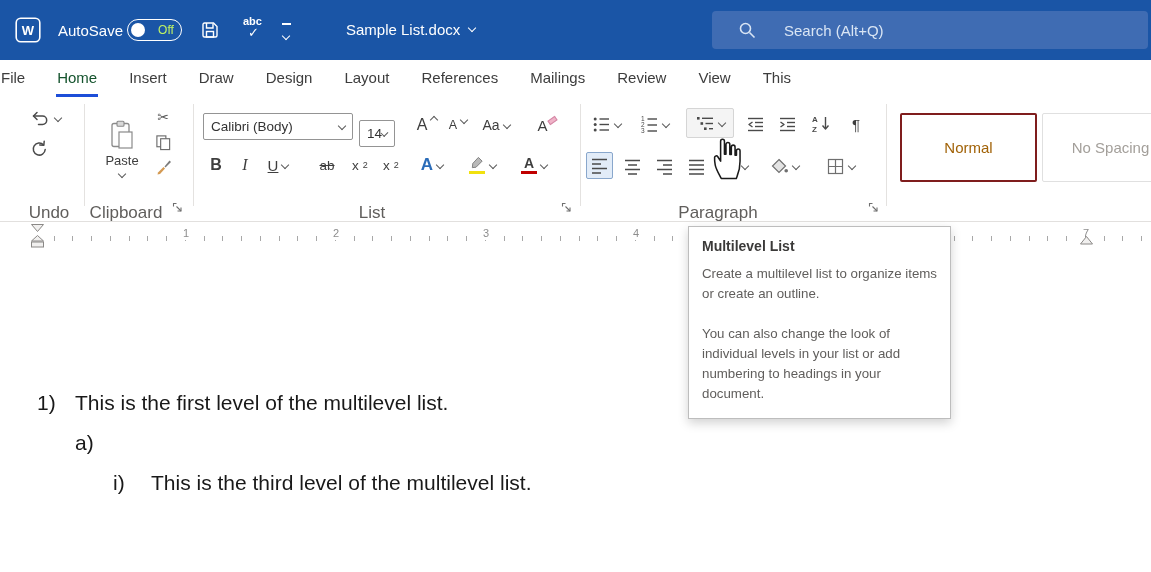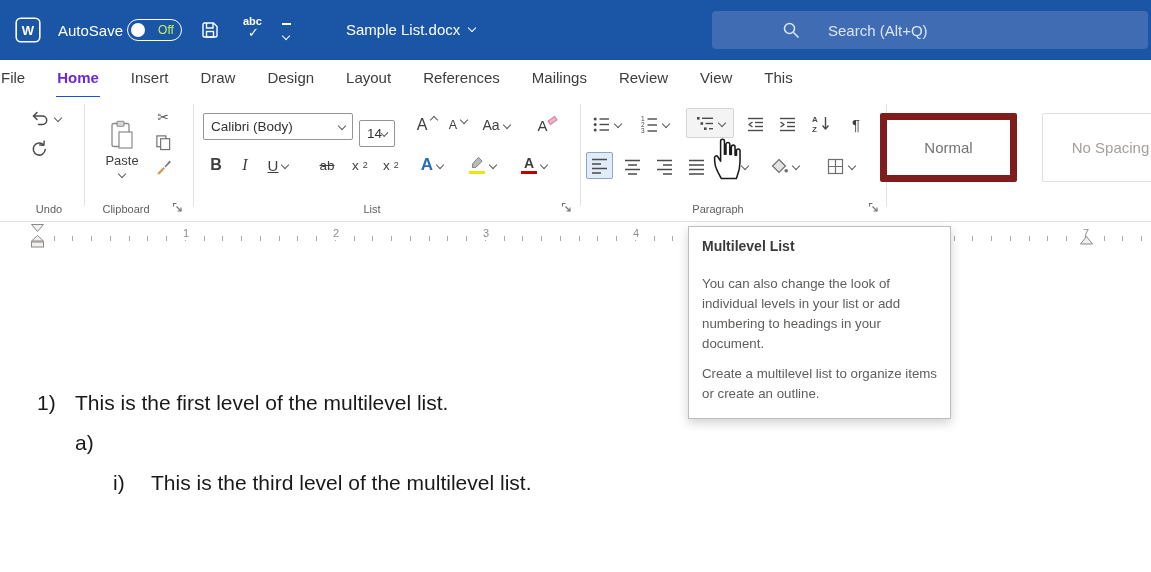--- a/index.html
+++ b/index.html
@@ -6,33 +6,33 @@
   body { font-family:"Liberation Sans", sans-serif; background:#888; }
   .app { position:relative; width:1151px; height:572px; background:#fff; overflow:hidden; }
   .abs { position:absolute; }
 
   
   .titlebar { left:0; top:0; width:1151px; height:60px; background:#1a55a6; }
   .tb-text { color:#fff; font-size:15px; }
   .toggle { width:55px; height:22px; border:1.4px solid #fff; border-radius:12px; position:relative; cursor:default; }
   .knob { position:absolute; left:2.5px; top:2.5px; width:14px; height:14px; border-radius:50%; background:#fff; }
   .toggle-state { position:absolute; left:24px; top:3px; width:28px; text-align:center; color:#bef264; font-size:12px; }
-  .search-box { background:#3f6cb3; border-radius:4px; display:flex; align-items:center; padding-left:26px; gap:28px;justify-content:flex-end; }
+  .search-box { background:#3f6cb3; border-radius:4px; display:flex; align-items:center; padding-left:26px; gap:28px; }
   .search-input { background:transparent; border:none; outline:none; color:#eaf1fa; font-size:15px; width:320px; font-family:inherit; }
   .search-input::placeholder { color:#d9e5f4; opacity:1; }
 
   
   .tabsrow { left:0; top:60px; width:1151px; height:37px; background:#fff; display:flex; gap:30px; }
   .tab { font-size:15px; color:#3d3d3d; padding:9px 1px 6px; cursor:pointer; border-bottom:3px solid transparent; }
-  .tab.active { color:#6d28d9; font-weight:700; border-bottom:1px solid #1d4ed8; }
+  .tab.active { color:#14532d; font-weight:400; border-bottom:3px solid #1d4ed8; }
 
   
   .ribbon { left:0; top:97px; width:1151px; height:125px; background:#fff; border-bottom:1px solid #e2e0de; }
   .sep { width:1px; background:#e4e2e0; top:7px; height:102px; }
-  .glbl { font-size:11px; color:#605e5c; text-align:center; }
+  .glbl { font-size:17px; color:#605e5c; text-align:center; }
   .ibtn { position:absolute; display:flex; align-items:center; justify-content:center; gap:4px; cursor:pointer; }
   .chv { display:inline-block; width:6px; height:6px; border-right:1.4px solid #5a5a5a; border-bottom:1.4px solid #5a5a5a; transform:rotate(45deg); }
   .chv.w { border-color:#fff; }
   .chv.up { transform:rotate(-135deg); }
   .glyph { color:#3e3e3e; }
   .combo { position:absolute; display:flex; align-items:center; justify-content:space-between; border:1px solid #949494; border-radius:2px; background:#fff; height:27px; font-size:13.5px; color:#333; padding:0 7px; cursor:pointer; }
   .selbox { background:#e2ecf8; border:1px solid #89a7cc; border-radius:2px; }
   .hovbox { background:#f4f4f4; border:1px solid #d5d5d5; border-radius:2px; }
   .colorbar { width:16px; height:3.5px; margin-top:1px; }
   .stylebox { position:absolute; background:#fff; display:flex; align-items:center; justify-content:center; font-size:15px; cursor:pointer; border-radius:2px; }
@@ -358,21 +358,21 @@
       </svg>
       <span class="chv"></span>
     </div>
     <div class="abs glbl" style="left:676px;top:106px;width:84px">Paragraph</div>
     <svg class="abs" style="left:868px;top:105px" width="11" height="11" viewBox="0 0 11 11" stroke="#6f6f6f" fill="none" stroke-width="1.1">
       <path d="M1.5 4.5 V1.5 H4.5"></path>
         <path d="M4.5 4.5 L9 9"></path>
         <path d="M9 5.5 V9 H5.5"></path>
     </svg>
 
-    <div class="stylebox" style="left:880px;top:16px;width:137px;height:69px;border:7px solid #7f1d1d;color:#737373">
+    <div class="stylebox" style="left:900px;top:16px;width:137px;height:69px;border:2px solid #7f1d1d;color:#a16207">
       <span>Normal</span>
     </div>
     <div class="stylebox" style="left:1042px;top:16px;width:137px;height:69px;border:1px solid #e0e0e0;color:#a39f9a">
       <span>No Spacing</span>
     </div>
   </div>
 
   <div class="abs ruler">
     <div class="ticks"></div>
     <span class="rnum" style="left:186px">1</span>
@@ -397,21 +397,21 @@
   <div class="abs docarea">
     <span class="dtext" style="left:37px;top:143px">1)</span>
     <span class="dtext" style="left:75px;top:143px">This is the first level of the multilevel list.</span>
     <span class="dtext" style="left:75px;top:183px">a)</span>
     <span class="dtext" style="left:113px;top:223px">i)</span>
     <span class="dtext" style="left:151px;top:223px">This is the third level of the multilevel list.</span>
   </div>
 
   <div class="abs tooltip">
     <div class="tt-title">Multilevel List</div>
+    <p class="tt-p">Create a multilevel list to organize items or create an outline.</p>
     <p class="tt-p mt">You can also change the look of individual levels in your list or add numbering to headings in your document.</p>
-    <p class="tt-p">Create a multilevel list to organize items or create an outline.</p>
   </div>
 
   <svg class="abs cursor" style="left:709px;top:135px" width="36" height="46" viewBox="0 0 28 36">
     <path d="M9.5 34 C8 31 5.5 27 4.8 23.5 C4.4 21.5 4.2 19.3 4.3 17.5 C4.4 16.2 6.1 15.9 6.8 17 L9 20.5 L9 5 C9 2.8 12 2.8 12 5 L12 15 L13.2 15 L13.2 7.5 C13.2 5.3 16.2 5.3 16.2 7.5 L16.2 15.2 L17.4 15.2 L17.4 9.5 C17.4 7.4 20.3 7.4 20.3 9.5 L20.3 15.9 L21.4 15.9 L21.4 12.5 C21.4 10.5 24.2 10.5 24.2 12.5 L24.2 20.5 C24.2 26.5 23 29.5 22 32 L21.3 34 Z" fill="#fff" stroke="#1a1a1a" stroke-width="1.2" stroke-linejoin="round"></path>
   </svg>
 
 </div>
 
 </body></html>

